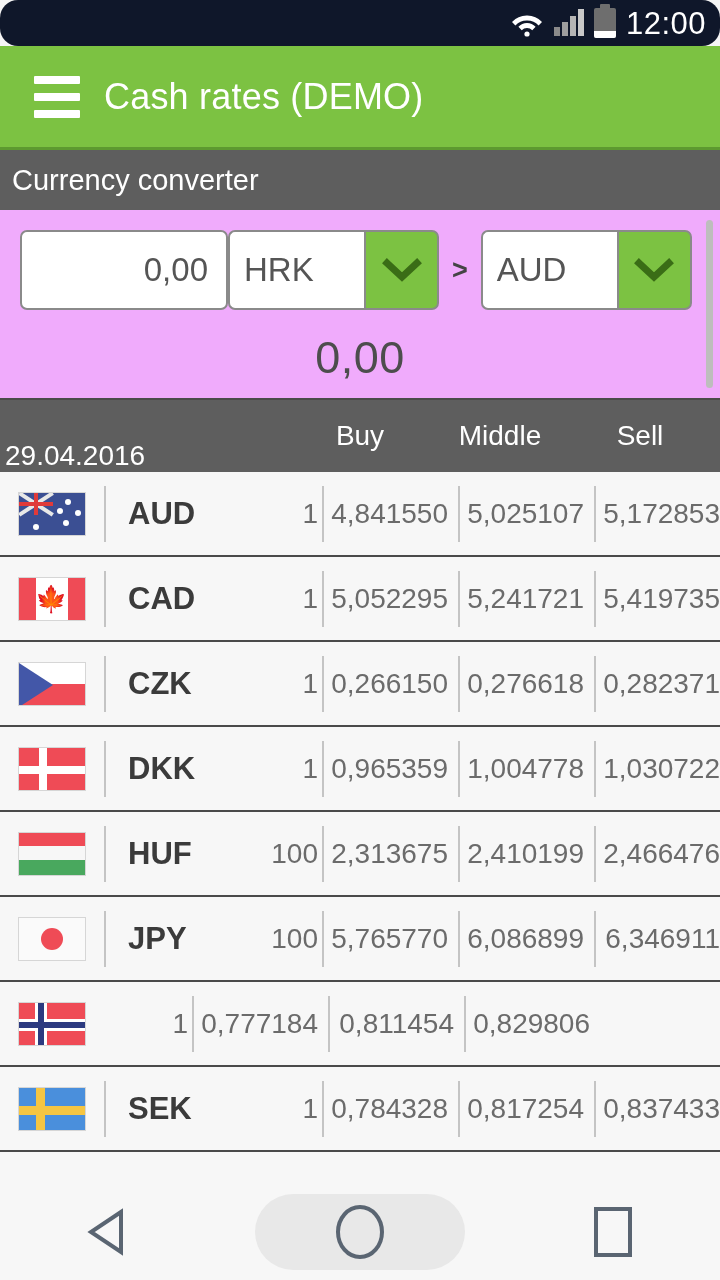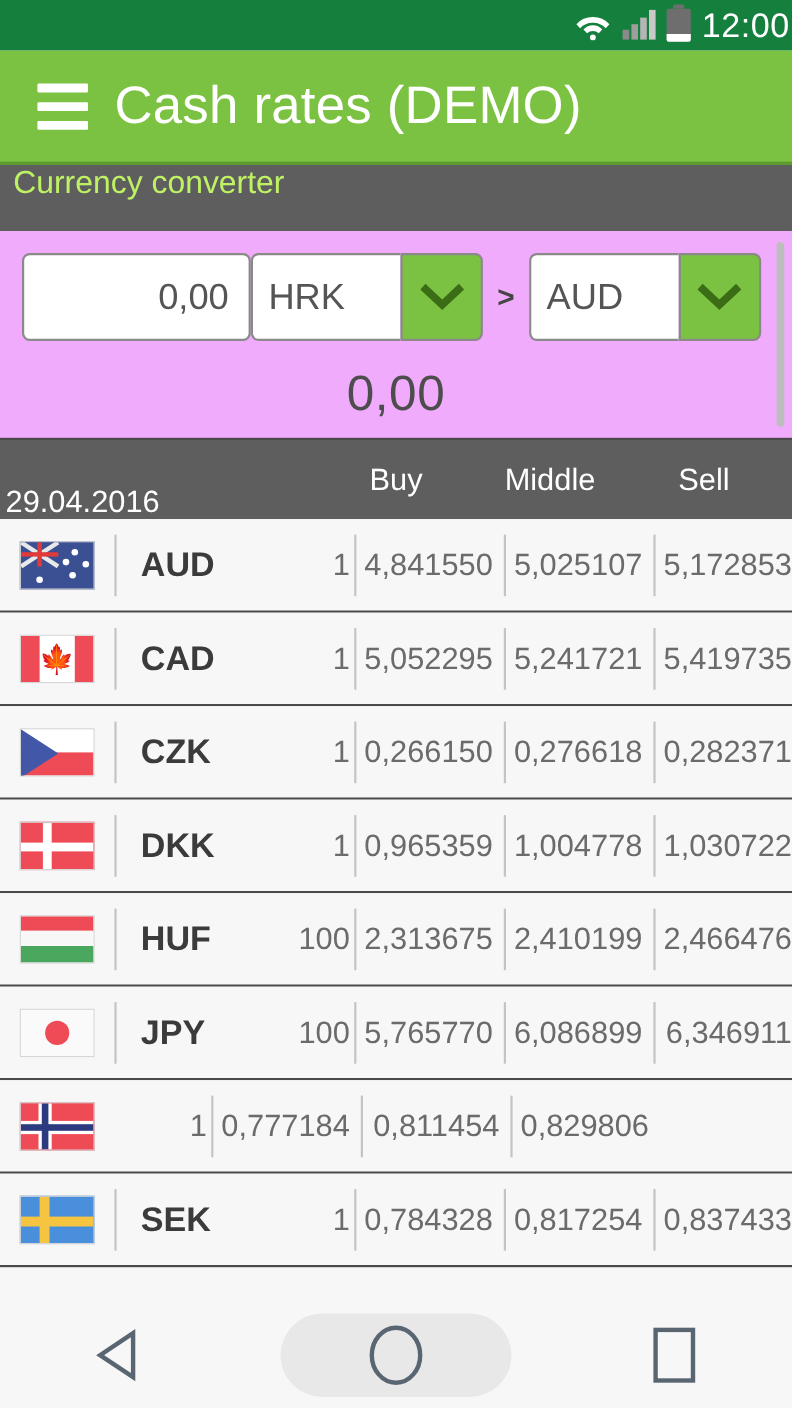--- a/index.html
+++ b/index.html
@@ -6,23 +6,23 @@
   html,body { width:720px; height:1280px; }
   body {
     font-family:"Liberation Sans", sans-serif;
     background:#f5f5f5;
     overflow:hidden;
   }
   #app { position:relative; width:720px; height:1280px; display:flex; flex-direction:column; }
 
   
   .statusbar {
-    height:46px; background:#15803d; flex:0 0 46px;
+    height:46px; background:#0f172a; flex:0 0 46px;
     display:flex; align-items:center; justify-content:flex-end;
-    padding-right:2px; gap:10px;
+    padding-right:14px; gap:10px;border-radius:18px;
   }
   .sb-icon { display:flex; align-items:flex-end; }
   .wifi svg { display:block; }
   .bars { display:flex; align-items:flex-end; gap:2px; height:26px; }
   .bars i { display:block; width:6px; background:#8a8a8a; }
   .bars i:nth-child(1){ height:9px; }
   .bars i:nth-child(2){ height:14px; background:#9e9e9e; }
   .bars i:nth-child(3){ height:20px; background:#b5b5b5; }
   .bars i:nth-child(4){ height:27px; background:#c9c9c9; }
   .battery { position:relative; width:22px; height:30px; background:#6e6e6e; border-radius:2px; }
@@ -34,26 +34,26 @@
   .clock { color:#fff; font-size:31px; letter-spacing:0.5px; line-height:1; }
 
   
   .appbar {
     flex:0 0 104px; background:#7cc242;
     display:flex; align-items:center; gap:24px; padding-left:34px;
     border-bottom:3px solid #5d9a30;
   }
   .hamburger { width:46px; display:flex; flex-direction:column; gap:9px; cursor:pointer; }
   .hamburger i { display:block; height:8px; background:#fff; border-radius:1px; }
-  .appbar-title { color:#fff; font-size:48px; font-weight:400; letter-spacing:0.2px; }
+  .appbar-title { color:#fff; font-size:36px; font-weight:400; letter-spacing:0.2px; }
 
   
   .section-header {
-    flex:0 0 60px; background:#5e5e5e; color:#bef264;
-    display:flex; align-items:flex-start; padding-left:12px;
+    flex:0 0 60px; background:#5e5e5e; color:#ffffff;
+    display:flex; align-items:center; padding-left:12px;
     font-size:29px;
   }
   .converter {
     flex:0 0 0; background:#f0abfc; position:relative;
     padding:20px 0 14px 0; border-bottom:2px solid #4a4a4a;
   }
   .conv-row { display:flex; align-items:center; padding:0 20px; gap:0; }
   .amount-box {
     width:208px; height:80px; background:#fff;
     border:2px solid #8a8a8a; border-radius:7px;

